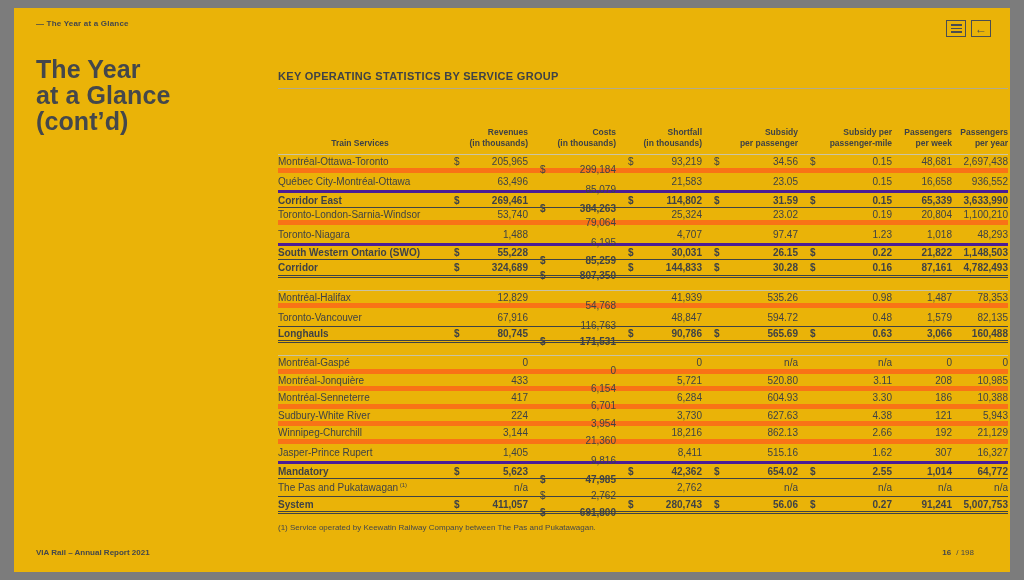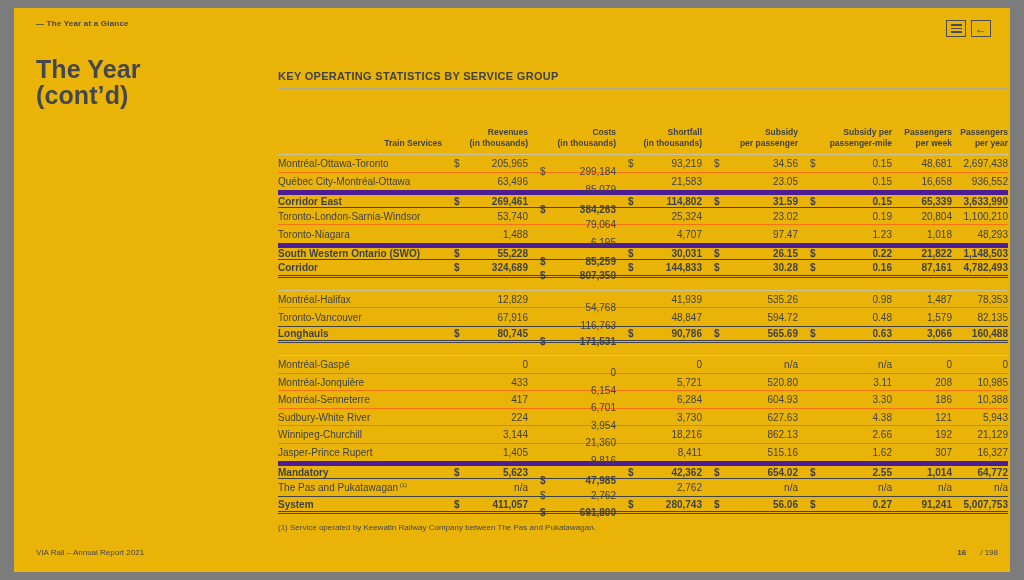--- a/index.html
+++ b/index.html
@@ -15,45 +15,45 @@
   .iconbtn .arrow { font-size:12px; line-height:12px; color:#4a4d52; font-weight:700; }
 
   .big-title { position:absolute; left:22px; top:48px; font-size:25px; font-weight:700; line-height:26px; color:#44474b; letter-spacing:.1px; }
 
   .main { position:absolute; left:264px; top:62px; width:730px; }
   .t-heading { font-size:11px; font-weight:700; letter-spacing:.3px; padding-bottom:6px; border-bottom:1px solid #b2ab8c; color:#3f4246; }
   .t-subheading { font-size:10px; font-weight:700; padding:6px 0 6px 0; border-bottom:1px solid #cbc5a3; color:#3f4246; }
 
   .thead { display:flex; align-items:flex-end; padding:7px 0 5px 0; border-bottom:1px solid #cbc5a3; font-size:8.5px; font-weight:700; line-height:1.35; color:#3f4246; }
   .thead .h { text-align:right; }
-  .thead .name { text-align:right; align-self:center;margin-top:42px; }
+  .thead .name { text-align:center; align-self:center;margin-top:42px; }
 
   .name  { width:164px; }
   .c0 { width:86px; } .c1 { width:88px;margin-top:16px; } .c2 { width:86px; }
   .c3 { width:96px; } .c4 { width:94px; } .c5 { width:60px; } .c6 { width:56px; }
 
-  .row { display:flex; align-items:center; height:17.5px; font-size:10px; border-bottom:1px solid #f97316; }
+  .row { display:flex; align-items:center; height:17.5px; font-size:10px; border-bottom:5px solid #f97316; }
   .row .cell { white-space:nowrap; }
   .row .name { overflow:hidden; }
   .money { display:flex; padding-left:12px; }
   .money .cur { width:12px; text-align:left; }
   .money .val { flex:1; text-align:right; }
   .num { text-align:right; }
   .row.subtotal, .row.total { font-weight:700; }
-  .row.subtotal { border-top:5px solid #4c1d95; border-bottom:1px solid #3f4246; }
+  .row.subtotal { border-top:3px solid #4c1d95; border-bottom:1px solid #3f4246; }
   .row.total { border-top:1px solid #3f4246; border-bottom:3px double #3f4246; }
   .row.no-top { border-top:none; }
   .row.no-bottom { border-bottom:none; }
   .spacer { height:13px; border-bottom:1px solid #c9c3a2; }
   sup.sup { font-size:6px; vertical-align:super; font-weight:400; }
 
   .footnote { font-size:8px; margin-top:9px; color:#44474b; }
 
-  .footer-left { position:absolute; left:22px; bottom:15px; font-size:8px; font-weight:400; color:#44474b; }
-  .footer-right { position:absolute; right:12px; bottom:15px; font-size:8px; color:#44474b; display:flex; gap:14px; }
+  .footer-left { position:absolute; left:22px; bottom:15px; font-size:8px; font-weight:700; color:#44474b; }
+  .footer-right { position:absolute; right:36px; bottom:15px; font-size:8px; color:#44474b; display:flex; gap:5px; }
   .footer-right .pn { font-weight:700; }
 </style>
 </head>
 <body>
 
 <div class="page">
 
   <div class="breadcrumb">— The Year at a Glance</div>
 
   <div class="topicons">
@@ -64,20 +64,21 @@
           <span class="bar"></span>
       </span>
     </div>
     <div class="iconbtn">
       <span class="arrow">←</span>
     </div>
   </div>
 
   <div class="big-title">
     <div>The Year</div>
+    <div>at a Glance</div>
     <div>(cont’d)</div>
   </div>
 
   <div class="main">
     <div class="t-heading">KEY OPERATING STATISTICS BY SERVICE GROUP</div>
 
     <div class="thead">
       <div class="h name">
         <div>Train Services</div>
       </div>

